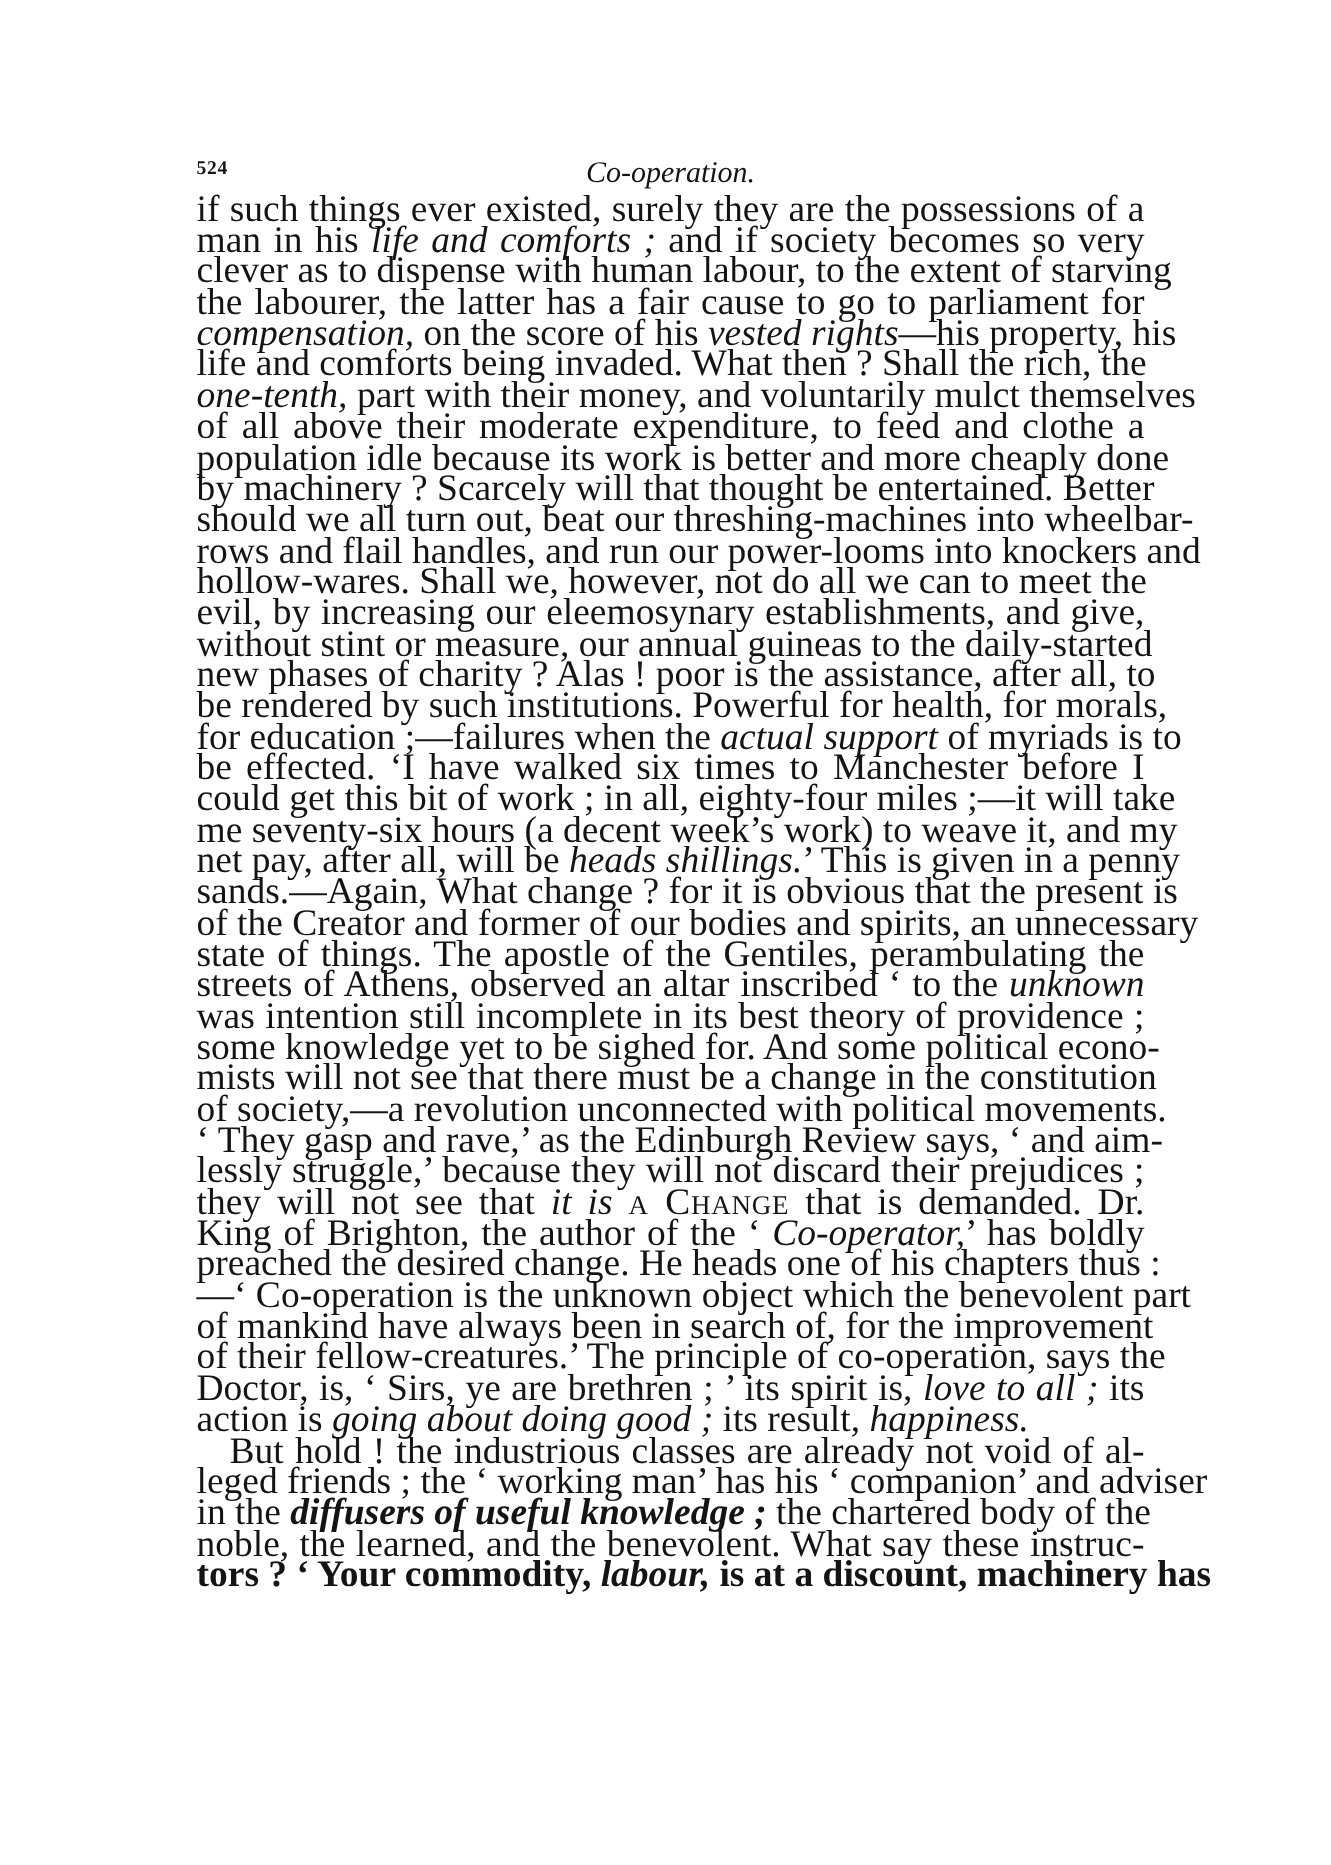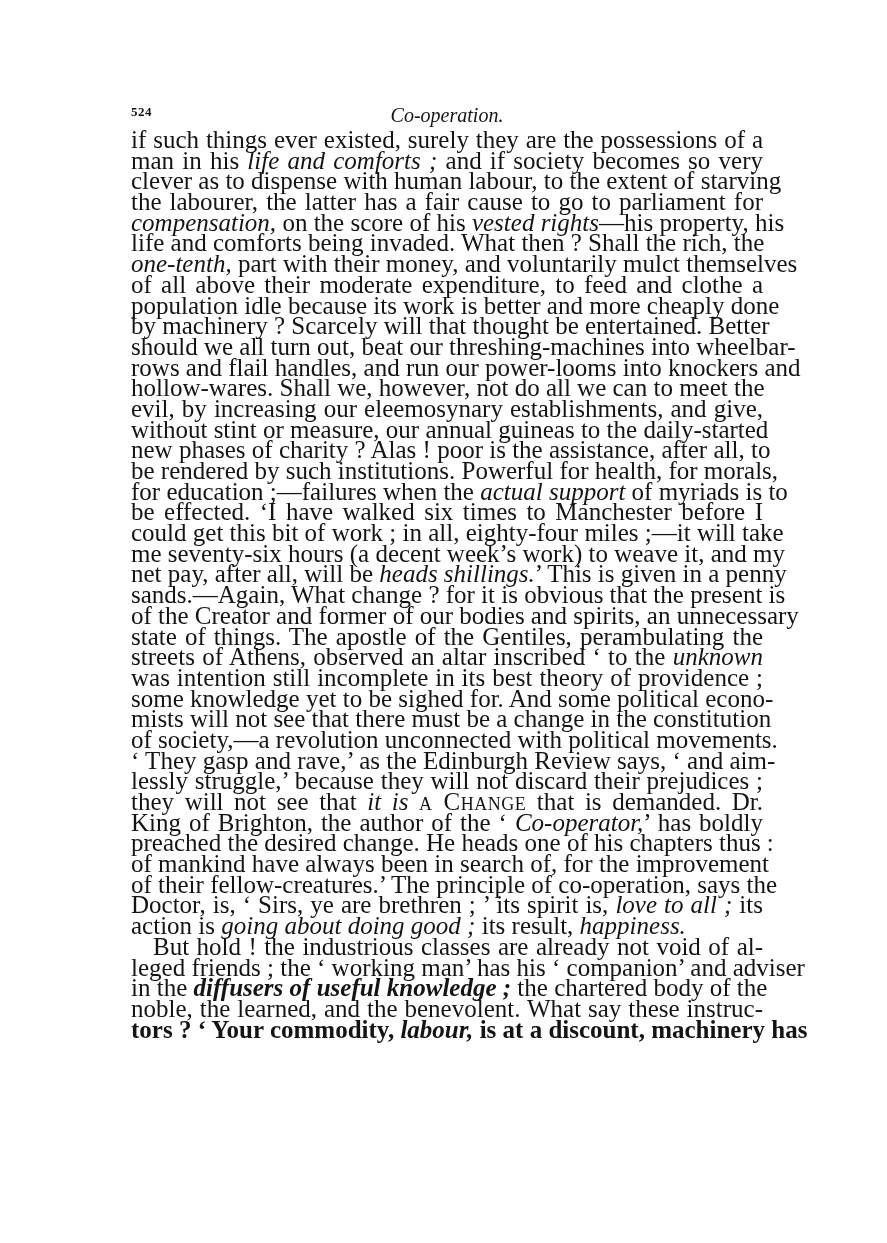--- a/index.html
+++ b/index.html
@@ -101,20 +101,21 @@
     <span class="line"><span>streets of Athens, observed an altar inscribed ‘ to the </span><span class="it">unknown</span></span>
     <span class="line"><span>was intention still incomplete in its best theory of providence ;</span></span>
     <span class="line"><span>some knowledge yet to be sighed for.   And some political econo-</span></span>
     <span class="line"><span>mists will not see that there must be a change in the constitution</span></span>
     <span class="line"><span>of society,—a revolution unconnected with political movements.</span></span>
     <span class="line"><span>‘ They gasp and rave,’ as the Edinburgh Review says, ‘ and aim-</span></span>
     <span class="line"><span>lessly struggle,’ because they will not discard their prejudices ;</span></span>
     <span class="line"><span>they will not see that </span><span class="it">it is</span><span> </span><span class="sc">a Change</span><span> that is demanded.   Dr.</span></span>
     <span class="line"><span>King of Brighton, the author of the ‘ </span><span class="it">Co-operator,</span><span>’ has boldly</span></span>
     <span class="line"><span>preached the desired change.   He heads one of his chapters thus :</span></span>
+    <span class="line"><span>—‘ Co-operation is the unknown object which the benevolent part</span></span>
     <span class="line"><span>of mankind have always been in search of, for the improvement</span></span>
     <span class="line"><span>of their fellow-creatures.’   The principle of co-operation, says the</span></span>
     <span class="line"><span>Doctor, is, ‘ Sirs, ye are brethren ; ’ its spirit is, </span><span class="it">love to all ;</span><span> its</span></span>
     <span class="line last"><span>action is </span><span class="it">going about doing good ;</span><span> its result, </span><span class="it">happiness.</span></span>
     <span class="line indent"><span>But hold !  the industrious classes are already not void of al-</span></span>
     <span class="line"><span>leged friends ; the ‘ working man’ has his ‘ companion’ and adviser</span></span>
     <span class="line"><span>in the </span><span class="it bold">diffusers of useful knowledge ;</span><span> the chartered body of the</span></span>
     <span class="line"><span>noble, the learned, and the benevolent.   What say these instruc-</span></span>
     <span class="line bold"><span>tors ?   ‘ Your commodity, </span><span class="it">labour,</span><span> is at a discount, machinery has</span></span>
   </div>

